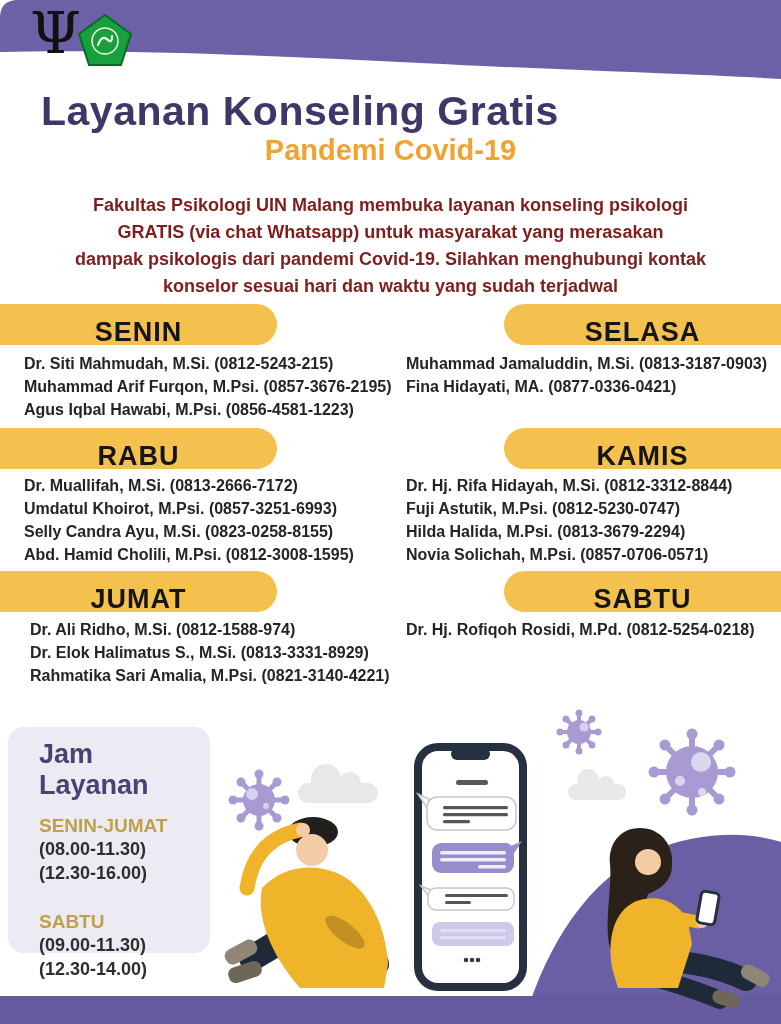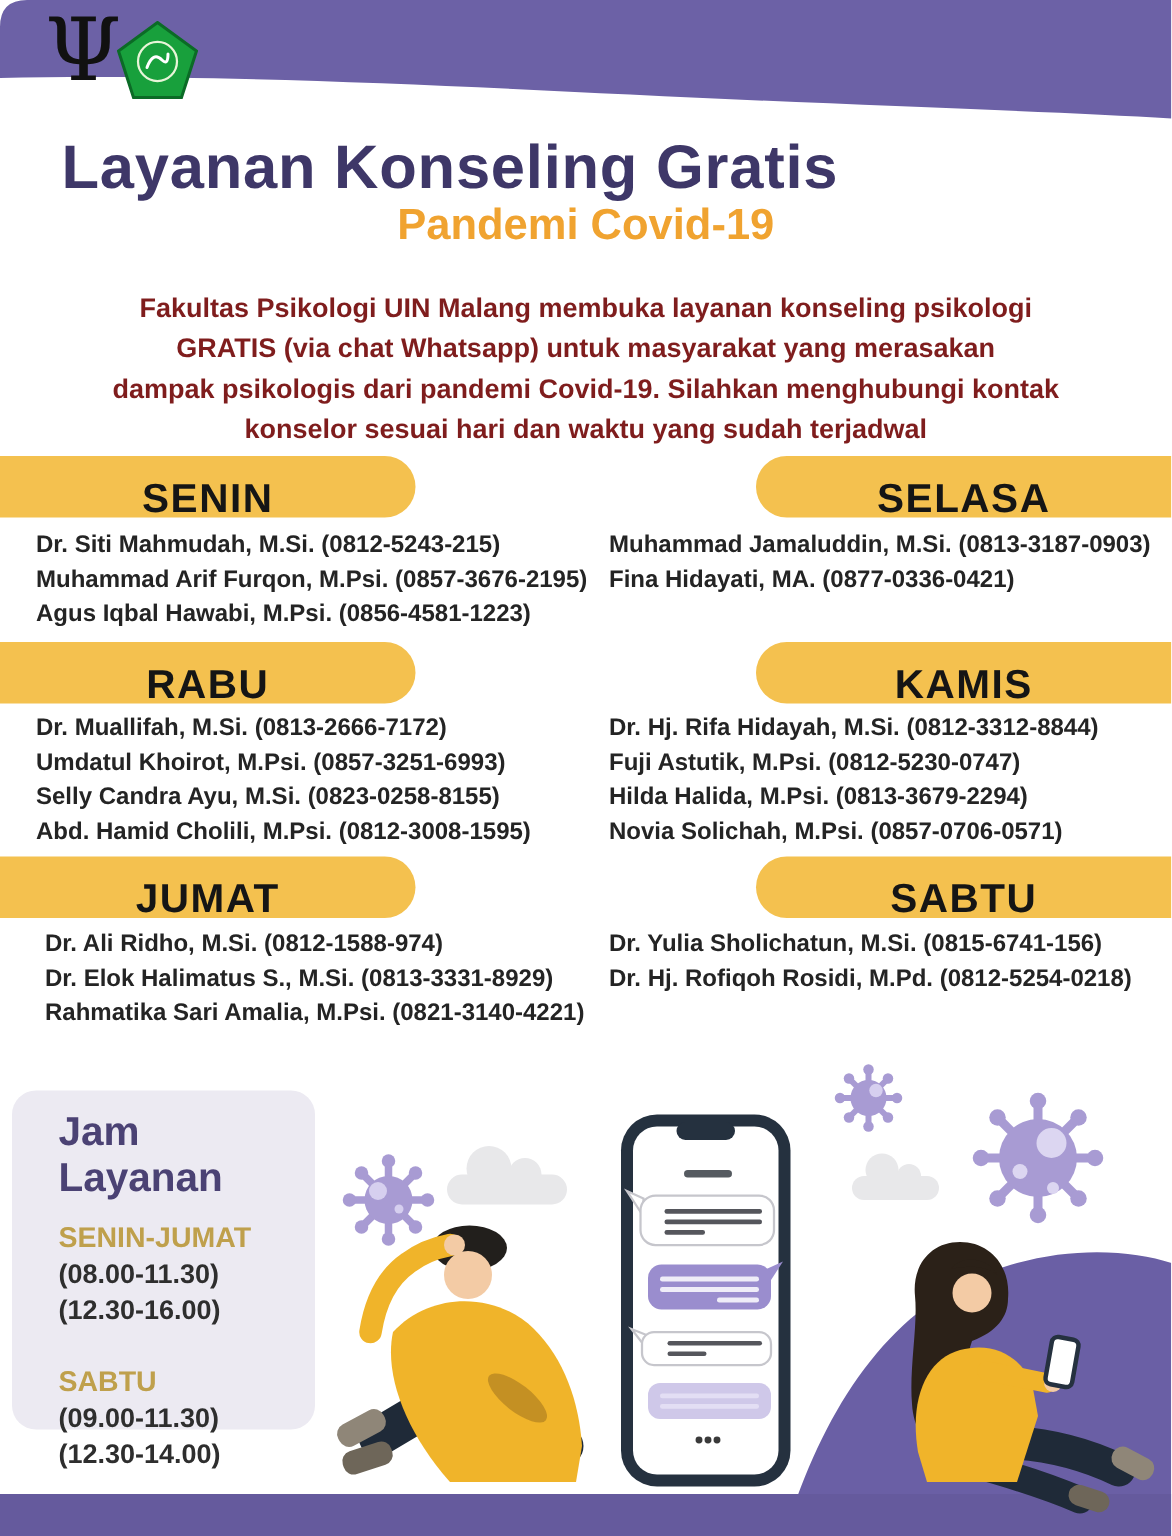--- a/index.html
+++ b/index.html
@@ -115,21 +115,20 @@
   <ul class="names names-l r3n">
     <li>Dr. Ali Ridho, M.Si. (0812-1588-974)</li>
     <li>Dr. Elok Halimatus S., M.Si. (0813-3331-8929)</li>
     <li>Rahmatika Sari Amalia, M.Psi. (0821-3140-4221)</li>
   </ul>
 
   <div class="banner banner-right r3b">
     <span>SABTU</span>
   </div>
   <ul class="names names-r r3n">
-    <li>Dr. Yulia Sholichatun, M.Si. (0815-6741-156)</li>
     <li>Dr. Hj. Rofiqoh Rosidi, M.Pd. (0812-5254-0218)</li>
   </ul>
 
   <div class="hours-box">
     <div class="hours-title">Jam Layanan</div>
     <div class="hours-group">
       <div class="hours-label">SENIN-JUMAT</div>
       <div class="hours-time">(08.00-11.30)</div>
       <div class="hours-time">(12.30-16.00)</div>
     </div>

